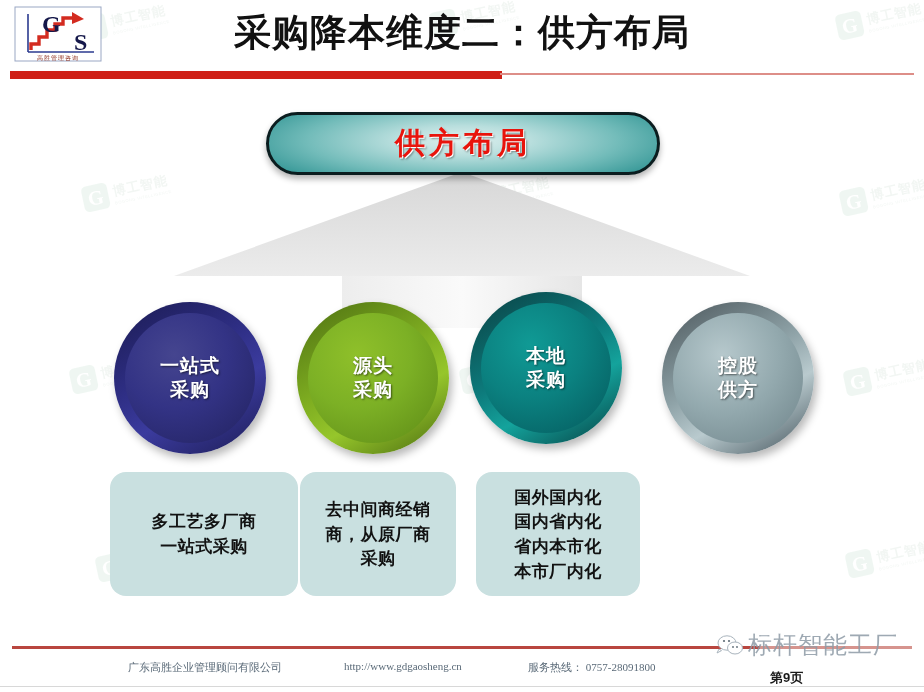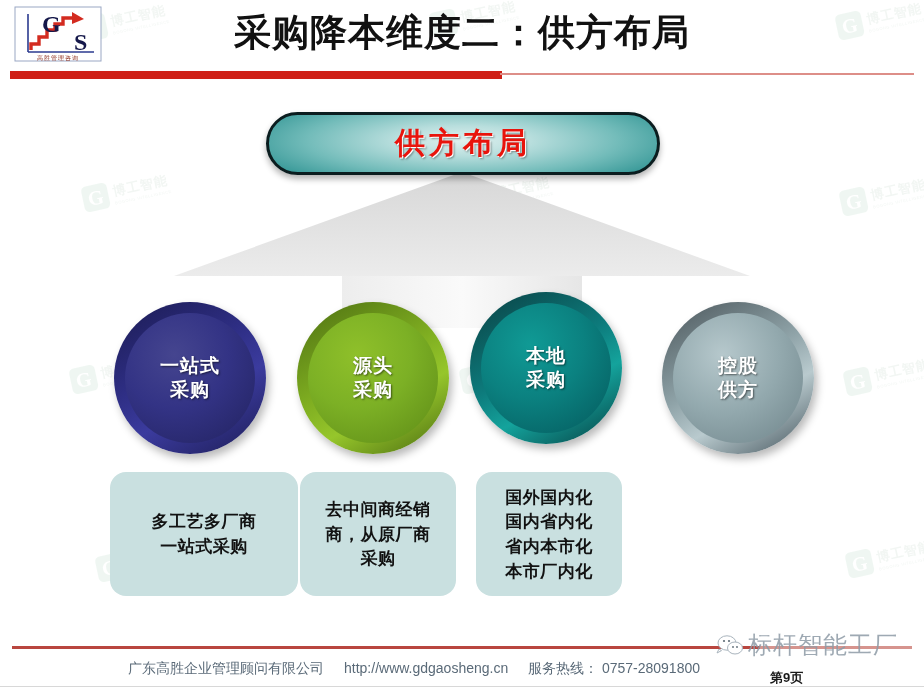--- a/index.html
+++ b/index.html
@@ -241,24 +241,24 @@
   .footer-row {
     position: absolute;
     left: 0;
     top: 660px;
     width: 924px;
     height: 20px;
     z-index: 3;
   }
   .footer-item {
     position: absolute;
-    font-size: 14px;
+    font-size: 11px;
     color: #5a6a78;
     white-space: nowrap;
-    font-family: Liberation Sans, sans-serif;
+    font-family: Liberation Serif, serif;
   }
   .f-company { left: 128px; }
   .f-url     { left: 344px; }
   .f-hotline { left: 528px; }
   .page-num {
     position: absolute;
     left: 770px;
     top: 669px;
     font-size: 13px;
     font-weight: bold;
@@ -423,21 +423,21 @@
 
   <div class="desc-box" style="left:110px; width:188px;">
     <div class="desc-text">多工艺多厂商
 一站式采购</div>
   </div>
   <div class="desc-box" style="left:300px; width:156px;">
     <div class="desc-text">去中间商经销
 商，从原厂商
 采购</div>
   </div>
-  <div class="desc-box" style="left:476px; width:146px;">
+  <div class="desc-box" style="left:476px; width:164px;">
     <div class="desc-text">国外国内化
 国内省内化
 省内本市化
 本市厂内化</div>
   </div>
 
   <div class="footer-rule"></div>
   <div class="footer-rule2"></div>
   <div class="footer-row">
     <span class="footer-item f-company">广东高胜企业管理顾问有限公司</span>

